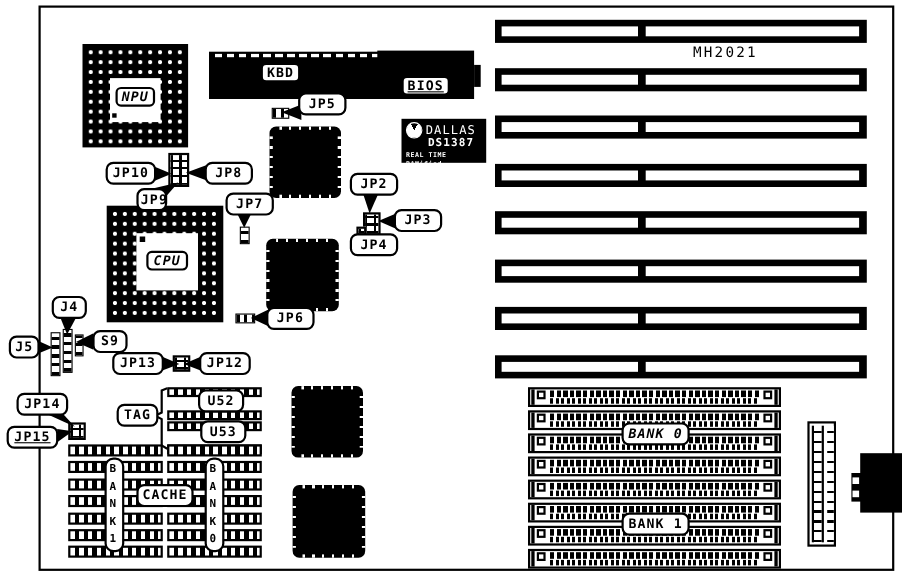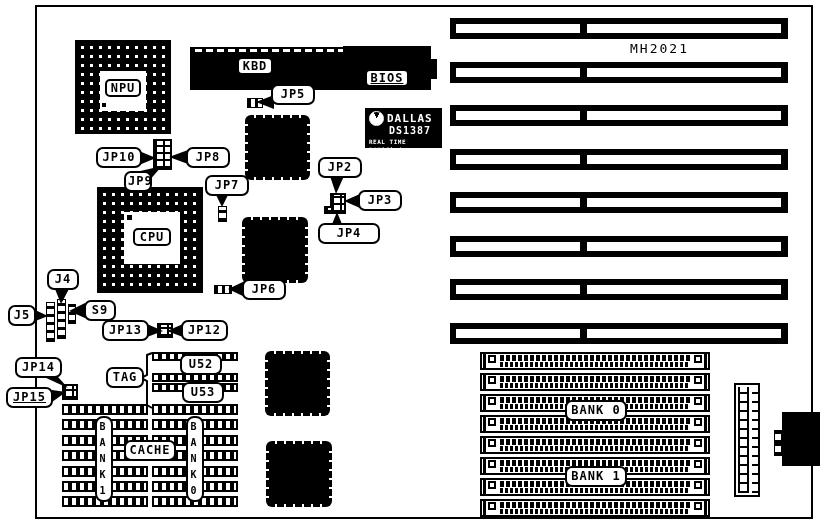--- a/index.html
+++ b/index.html
@@ -9,21 +9,21 @@
   
   .outline{border:2px solid #000;box-sizing:border-box;background:transparent;}
   
   .co{position:absolute;z-index:6;background:#fff;border:2px solid #000;border-radius:7px;
       box-sizing:border-box;height:21px;font-size:12px;font-weight:bold;letter-spacing:1px;
       line-height:16px;text-align:center;padding:0 2px;white-space:nowrap;}
   .vlabel{position:absolute;z-index:6;background:#fff;border:2px solid #000;border-radius:8px;
       box-sizing:border-box;writing-mode:vertical-lr;text-orientation:upright;
       font-size:10px;font-weight:bold;letter-spacing:5px;text-align:center;padding-top:3px;}
   
-  .pga{position:absolute;background:#000;}
+  .pga{position:absolute;background:#000;font-style:italic;}
   .pga .pins{position:absolute;inset:2px;
       background-image:radial-gradient(circle,#fff 0 1.8px,transparent 2px);
       background-size:9px 9px;background-position:1px 1px;}
   .pga .hole{position:absolute;background:#fff;}
   .chiplabel{position:absolute;z-index:3;background:#fff;border:2px solid #000;border-radius:5px;
       box-sizing:border-box;font-size:12px;font-weight:bold;letter-spacing:1px;
       text-align:center;line-height:14px;}
   .dot{position:absolute;background:#000;z-index:3;}
   
   .blackchip{position:absolute;background:#000;}
@@ -71,21 +71,21 @@
   .vladder{position:absolute;z-index:2;border:1px solid #000;box-sizing:border-box;
       background:repeating-linear-gradient(0deg,#000 0 3px,#fff 3px 8px);}
   .hladder{position:absolute;z-index:2;border:1px solid #000;box-sizing:border-box;
       background:repeating-linear-gradient(90deg,#000 0 3px,#fff 3px 7px);}
   
   .rtc{position:absolute;background:#000;color:#fff;padding:3px 4px 2px 4px;box-sizing:border-box;}
   .rtc .row{display:flex;align-items:center;gap:3px;}
   .clocklogo{width:13px;height:13px;border-radius:50%;
       background:conic-gradient(from -25deg,#000 0 55deg,#fff 55deg 360deg);
       border:1px solid #fff;flex:0 0 auto;}
-  .rtc .brand{font-size:11px;font-weight:bold;letter-spacing:1px;line-height:11px;text-align:right;}
+  .rtc .brand{font-size:11px;font-weight:normal;letter-spacing:1px;line-height:11px;text-align:right;}
   .rtc .model{font-size:10px;font-weight:bold;letter-spacing:1px;line-height:10px;margin-left:20px;}
   .rtc .tag{font-size:6px;font-weight:bold;letter-spacing:.5px;line-height:8px;margin-top:2px;}
   
   .pwr{position:absolute;border:2px solid #000;box-sizing:border-box;background:#fff;}
   .pwr .c1{position:absolute;left:2px;top:2px;bottom:2px;width:11px;
       border-left:2px solid #000;border-right:2px solid #000;box-sizing:border-box;
       background:repeating-linear-gradient(0deg,#000 0 2px,#fff 2px 9px);}
   .pwr .c2{position:absolute;left:16px;top:2px;bottom:2px;width:6px;
       background:repeating-linear-gradient(0deg,#000 0 2px,#fff 2px 9px);}
   svg.tails{position:absolute;inset:0;z-index:4;}
@@ -232,21 +232,21 @@
     </div>
       <div class="simm">
       <div class="post-l"></div>
       <div class="clip-l"></div>
       <div class="t1"></div>
       <div class="t2"></div>
       <div class="clip-r"></div>
       <div class="post-r"></div>
     </div>
     </div>
-  <div class="co" style="left:565px;top:400px;width:62px;">BANK 0</div>
+  <div class="co" style="left:565px;top:384px;width:62px;font-style:italic;">BANK 0</div>
   <div class="co" style="left:565px;top:466px;width:62px;">BANK 1</div>
 
   <div class="pwr" style="left:734px;top:383px;width:26px;height:114px;">
     <div class="c1"></div>
     <div class="c2"></div>
   </div>
 
   <div class="blackchip" style="left:782px;top:412px;width:38px;height:54px;"></div>
   <div class="blackchip" style="left:774px;top:430px;width:10px;height:26px;"></div>
   <div class="abs" style="left:775px;top:434px;width:6px;height:6px;background:#fff;"></div>
@@ -320,21 +320,21 @@
     <path d="M152,353 L147,355 L147,375 L141,378 L147,381 L147,405 L152,408" fill="none" stroke="#000" stroke-width="2"></path>
   </svg>
 
   <div class="co" style="left:271px;top:84px;width:44px;">JP5</div>
   <div class="co" style="left:96px;top:147px;width:46px;">JP10</div>
   <div class="co" style="left:186px;top:147px;width:44px;">JP8</div>
   <div class="co" style="left:124px;top:171px;width:28px;">JP9</div>
   <div class="co" style="left:205px;top:175px;width:44px;">JP7</div>
   <div class="co" style="left:318px;top:157px;width:44px;">JP2</div>
   <div class="co" style="left:358px;top:190px;width:44px;">JP3</div>
-  <div class="co" style="left:318px;top:223px;width:62px;">JP4</div>
+  <div class="co" style="left:318px;top:212px;width:44px;">JP4</div>
   <div class="co" style="left:242px;top:279px;width:44px;">JP6</div>
   <div class="co" style="left:47px;top:269px;width:32px;">J4</div>
   <div class="co" style="left:8px;top:305px;width:28px;">J5</div>
   <div class="co" style="left:84px;top:300px;width:32px;">S9</div>
   <div class="co" style="left:102px;top:320px;width:47px;">JP13</div>
   <div class="co" style="left:181px;top:320px;width:47px;">JP12</div>
   <div class="co" style="left:15px;top:357px;width:47px;">JP14</div>
   <div class="co" style="left:6px;top:387px;width:47px;text-decoration:underline;">JP15</div>
 
 </div>

